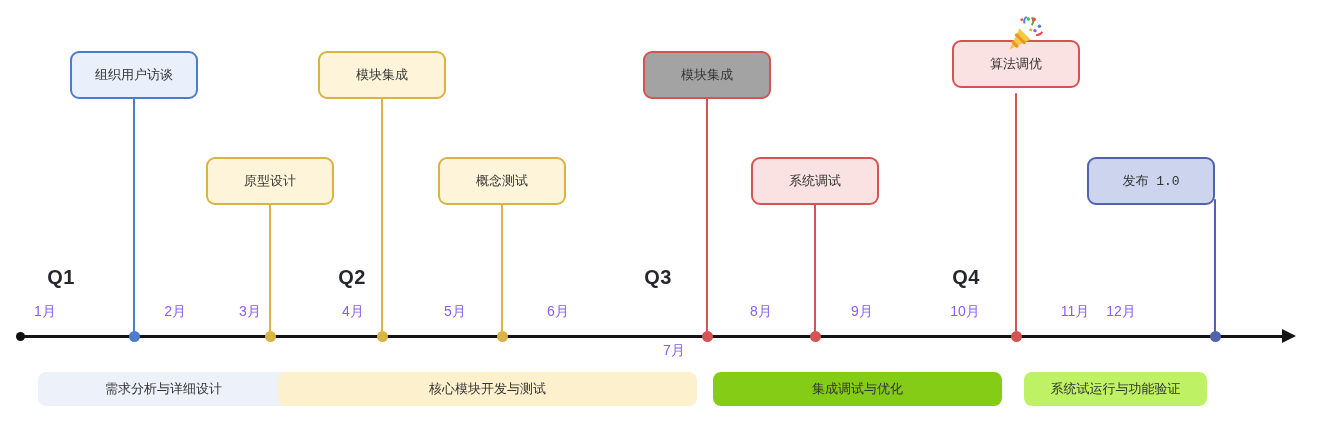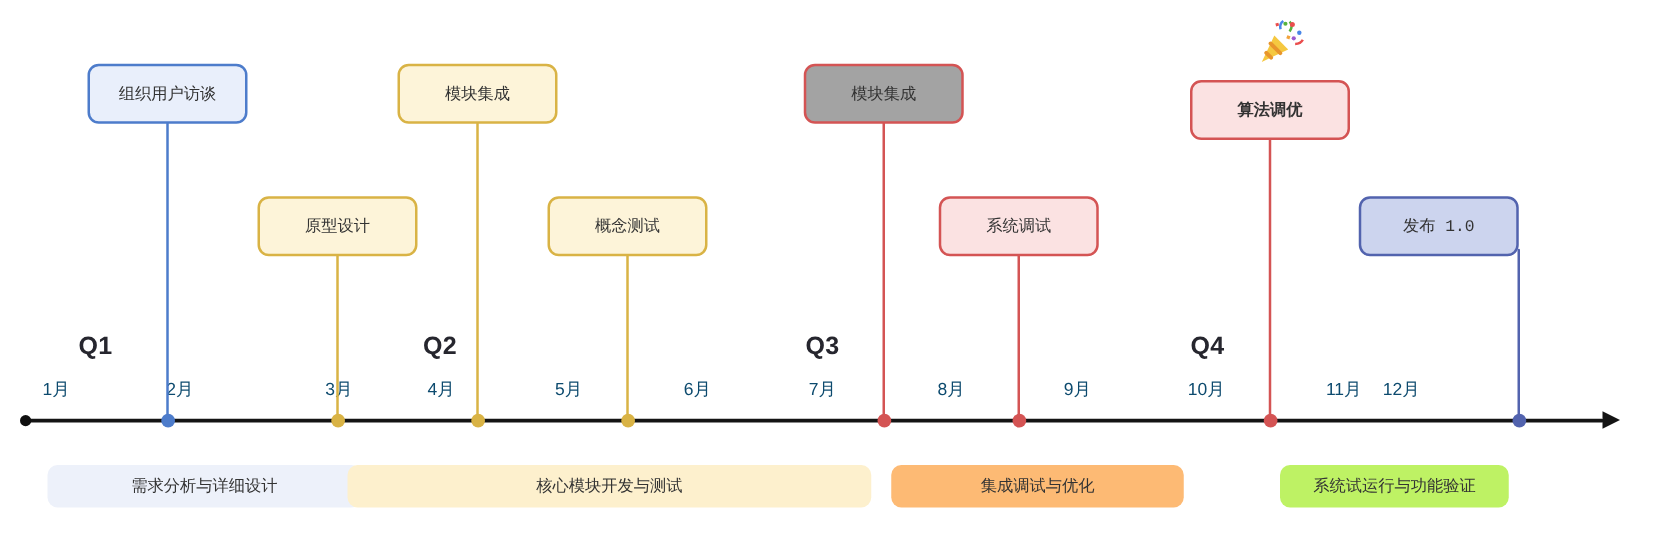--- a/index.html
+++ b/index.html
@@ -6,21 +6,21 @@
   #canvas{
     position:relative;width:1340px;height:437px;background:#ffffff;
     font-family:"Liberation Sans","DejaVu Sans",sans-serif;overflow:hidden;
   }
   .quarter{
     position:absolute;top:266px;width:84px;text-align:center;
     font-size:20px;font-weight:700;color:#26262e;letter-spacing:.3px;
   }
   .month{
     position:absolute;top:303px;width:64px;text-align:center;
-    font-size:14px;color:#0c4a6e;
+    font-size:14px;color:#8b5cf6;
   }
   .axis-line{position:absolute;top:335px;height:2.5px;background:#141414;border-radius:2px;z-index:2;}
   .axis-arrow{
     position:absolute;top:329px;width:0;height:0;z-index:2;
     border-left:14px solid #141414;border-top:7px solid transparent;border-bottom:7px solid transparent;
   }
   .start-dot{position:absolute;top:332px;width:9px;height:9px;border-radius:50%;background:#0f0f0f;z-index:3;}
   .connector{position:absolute;width:2.5px;z-index:1;border-radius:2px;}
   .dot{position:absolute;top:330.5px;width:11px;height:11px;border-radius:50%;z-index:3;}
   .card{
@@ -34,33 +34,33 @@
     display:flex;align-items:center;justify-content:center;
     font-size:13px;color:#333333;cursor:pointer;
   }
   .emoji{position:absolute;z-index:6;pointer-events:none;}
 </style>
 </head>
 <body>
 
 <div id="canvas">
   <div id="quarters">
-      <div class="quarter" style="left: 6px; text-align: right;">Q1</div>
+      <div class="quarter" style="left: 19px;">Q1</div>
       <div class="quarter" style="left: 310px;">Q2</div>
       <div class="quarter" style="left: 616px;">Q3</div>
       <div class="quarter" style="left: 924px;">Q4</div>
     </div>
   <div id="months">
       <div class="month" style="left: 13px;">1月</div>
-      <div class="month" style="left: 112px;">2月</div>
-      <div class="month" style="left: 218px; text-align: right;">3月</div>
+      <div class="month" style="left: 122px; text-align: right;">2月</div>
+      <div class="month" style="left: 218px;">3月</div>
       <div class="month" style="left: 321px;">4月</div>
       <div class="month" style="left: 423px;">5月</div>
       <div class="month" style="left: 526px;">6月</div>
-      <div class="month" style="left: 626px;">7月</div>
+      <div class="month" style="left: 642px; margin-top: 39px;">7月</div>
       <div class="month" style="left: 729px;">8月</div>
       <div class="month" style="left: 830px;">9月</div>
       <div class="month" style="left: 933px;">10月</div>
       <div class="month" style="left: 1043px;">11月</div>
       <div class="month" style="left: 1089px; text-align: center;">12月</div>
     </div>
   <div id="milestones">
       <div class="connector" style="left: 132.75px; top: 93px; height: 243px; background: rgb(77, 124, 203);"></div>
       <div class="dot" style="left: 128.5px; background: rgb(77, 124, 203);"></div>
       <div class="card" style="left: 70px; top: 51px; background: rgb(233, 239, 251); border-color: rgb(77, 124, 203);">组织用户访谈</div>
@@ -74,21 +74,21 @@
       <div class="dot" style="left: 496.5px; background: rgb(217, 179, 69);"></div>
       <div class="card" style="left: 438px; top: 157px; background: rgb(253, 244, 217); border-color: rgb(217, 179, 69);">概念测试</div>
       <div class="connector" style="left: 705.75px; top: 93px; height: 243px; background: rgb(212, 84, 84);"></div>
       <div class="dot" style="left: 701.5px; background: rgb(212, 84, 84);"></div>
       <div class="card" style="left: 643px; top: 51px; background: #a3a3a3; border-color: rgb(212, 84, 84);">模块集成</div>
       <div class="connector" style="left: 813.75px; top: 199px; height: 137px; background: rgb(212, 84, 84);"></div>
       <div class="dot" style="left: 809.5px; background: rgb(212, 84, 84);"></div>
       <div class="card" style="left: 751px; top: 157px; background: rgb(251, 226, 226); border-color: rgb(212, 84, 84);">系统调试</div>
       <div class="connector" style="left: 1014.75px; top: 93px; height: 243px; background: rgb(212, 84, 84);"></div>
       <div class="dot" style="left: 1010.5px; background: rgb(212, 84, 84);"></div>
-      <div class="card" style="left: 952px; top: 64px; background: rgb(251, 226, 226); border-color: rgb(212, 84, 84); font-weight: bold;">算法调优</div>
+      <div class="card" style="left: 952px; top: 40px; background: rgb(251, 226, 226); border-color: rgb(212, 84, 84);">算法调优</div>
       <div class="emoji" style="left: 1005px; top: 14px;"><svg width="40" height="40" viewBox="0 0 36 36">
           <polygon points="4,32 13,13 23,23" fill="#f5c840"></polygon>
           <path d="M7.2 25.4 L10.7 28.9" stroke="#e8952c" stroke-width="2.8" stroke-linecap="round"></path>
           <path d="M10.3 18.7 L17.3 25.7" stroke="#e8952c" stroke-width="2.8" stroke-linecap="round"></path>
           <path d="M24 10 q3 -4 0 -7" stroke="#57b33e" fill="none" stroke-width="1.8"></path>
           <path d="M17.5 8.5 q-1 -4 2 -6" stroke="#4a86e8" fill="none" stroke-width="1.8"></path>
           <path d="M28 19 q4 0 5.5 -3" stroke="#ea4e4e" fill="none" stroke-width="1.8"></path>
           <circle cx="26" cy="5" r="1.8" fill="#ea4e4e"></circle>
           <circle cx="31" cy="11" r="1.6" fill="#4a86e8"></circle>
           <circle cx="27" cy="15" r="1.5" fill="#9b59d0"></circle>
@@ -99,16 +99,16 @@
       <div class="connector" style="left: 1213.75px; top: 199px; height: 137px; background: rgb(82, 99, 174);"></div>
       <div class="dot" style="left: 1209.5px; background: rgb(82, 99, 174);"></div>
       <div class="card" style="left: 1087px; top: 157px; background: rgb(204, 212, 238); border-color: rgb(82, 99, 174); font-family: Liberation Mono, monospace;">发布 1.0</div>
     </div>
   <div class="axis-line" id="axis-line" style="left: 20px; width: 1263px; background: rgb(20, 20, 20);"></div>
   <div class="axis-arrow" id="axis-arrow" style="left: 1282px; border-left-color: rgb(20, 20, 20);"></div>
   <div class="start-dot" id="start-dot" style="left: 16px;"></div>
   <div id="phases">
       <div class="phase" style="left: 38px; width: 251px; background: rgb(237, 241, 250);">需求分析与详细设计</div>
       <div class="phase" style="left: 278px; width: 419px; background: rgb(253, 240, 205);">核心模块开发与测试</div>
-      <div class="phase" style="left: 713px; width: 234px; background: #fdba74;">集成调试与优化</div>
+      <div class="phase" style="left: 713px; width: 289px; background: #84cc16;">集成调试与优化</div>
       <div class="phase" style="left: 1024px; width: 183px; background: #bef264;">系统试运行与功能验证</div>
     </div>
 </div>
 
 </body></html>

